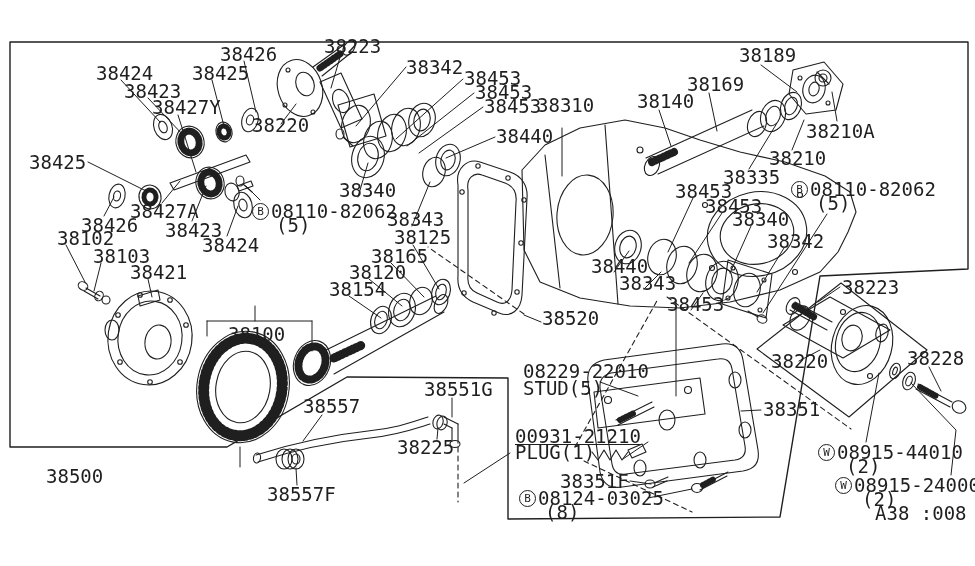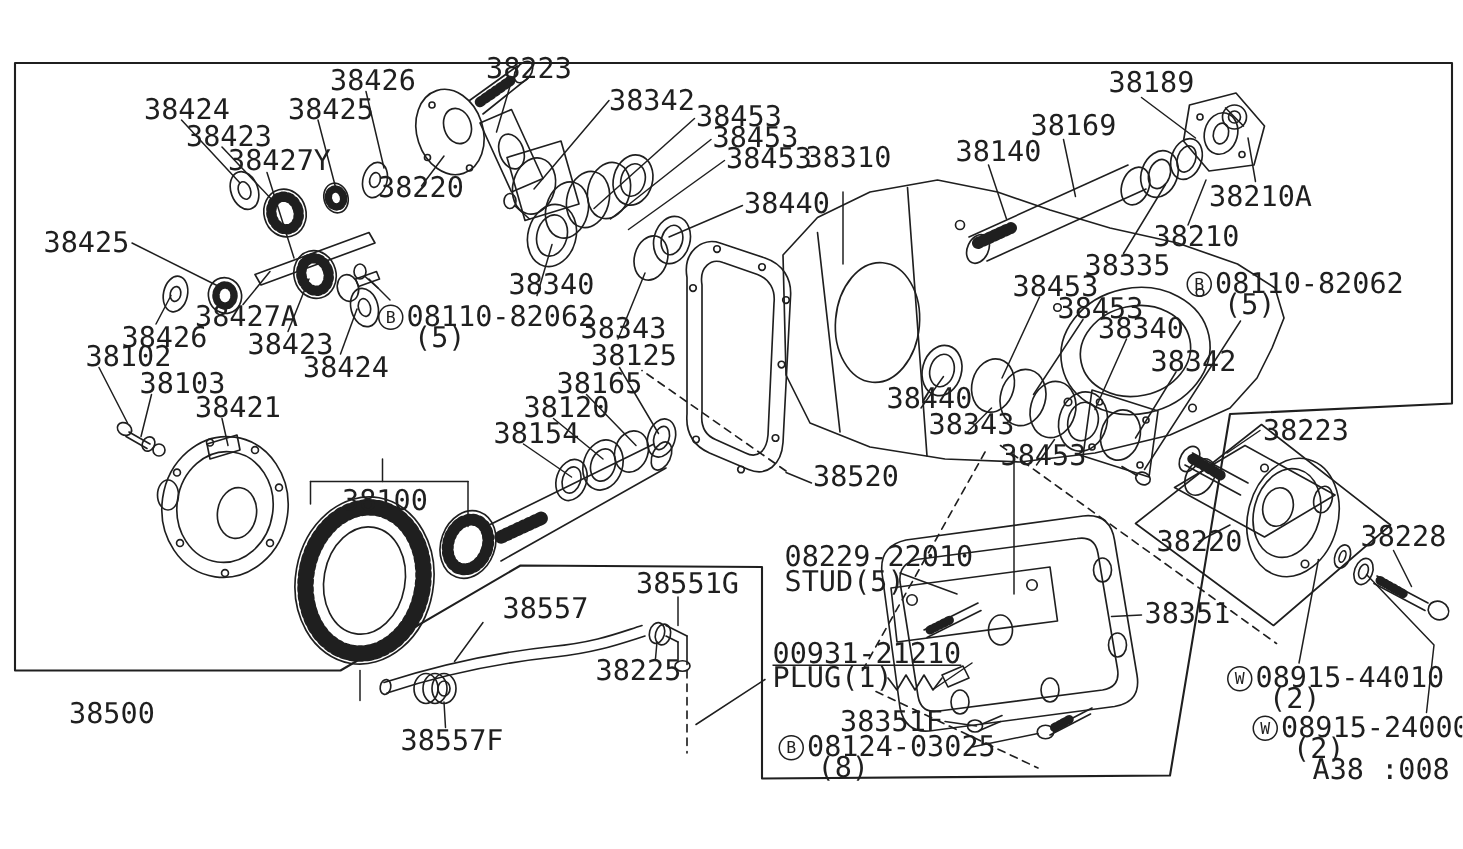--- a/index.html
+++ b/index.html
@@ -433,21 +433,21 @@
       </div>
       <div class="label" style="left: 228px; top: 291px; margin-top: 36px;">
         <span>38100</span>
       </div>
       <div class="label" style="left: 542px; top: 311px; align-items: center;">
         <span>38520</span>
       </div>
       <div class="label" style="left: 46px; top: 469px;">
         <span>38500</span>
       </div>
-      <div class="label" style="left: 303px; top: 399px; margin-left: 32px;">
+      <div class="label" style="left: 303px; top: 399px;">
         <span>38557</span>
       </div>
       <div class="label" style="left: 267px; top: 487px;">
         <span>38557F</span>
       </div>
       <div class="label" style="left: 424px; top: 382px;">
         <span>38551G</span>
       </div>
       <div class="label" style="left: 397px; top: 440px;">
         <span>38225</span>

